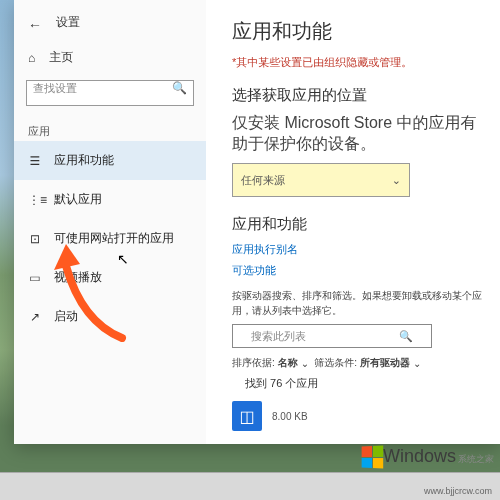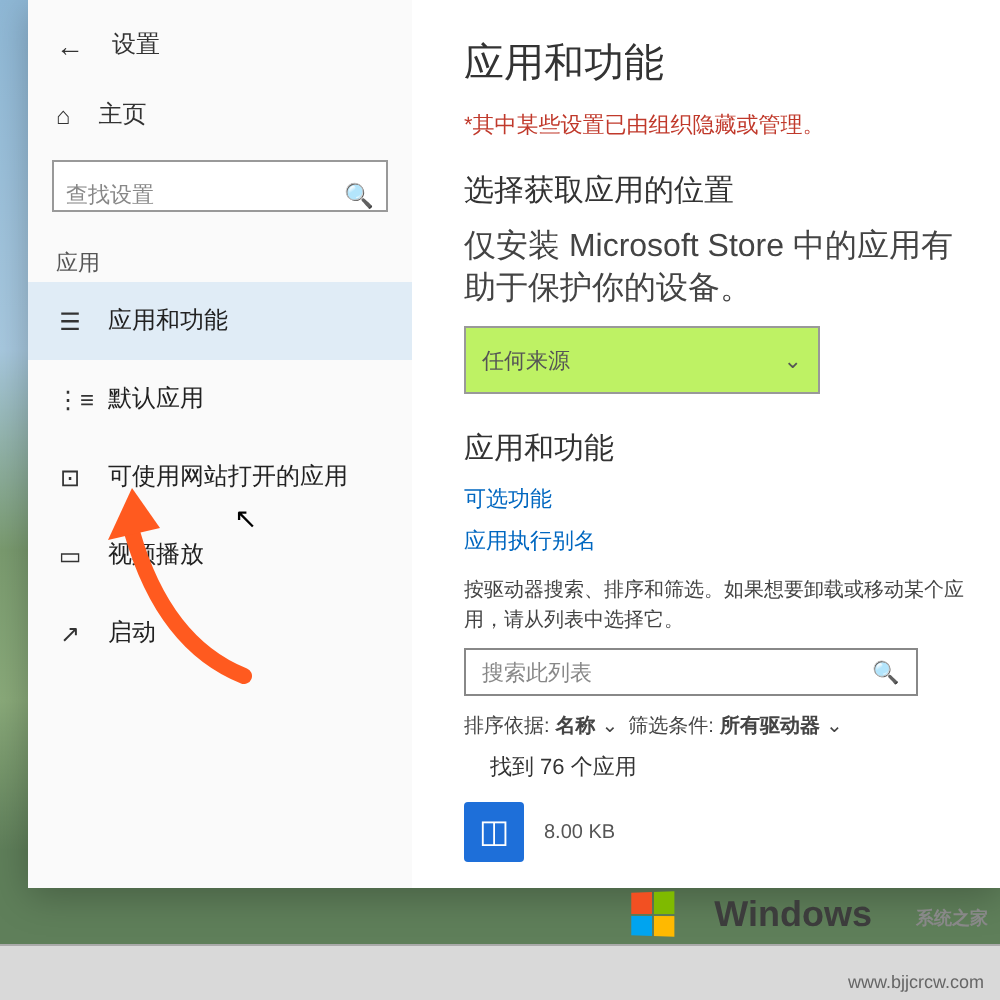--- a/index.html
+++ b/index.html
@@ -1,42 +1,42 @@
 <!DOCTYPE html>
 <html><head>
 <meta charset="utf-8">
 <style>
 * { margin: 0; padding: 0; box-sizing: border-box; font-family: "Microsoft YaHei", "Segoe UI", sans-serif; }
 body { width: 500px; height: 500px; overflow: hidden; position: relative; background: linear-gradient(to bottom, #8FB8D6 0%, #A8C9E0 35%, #7A9B6F 55%, #8AAA7A 70%, #5F7F5A 85%); }
 .taskbar { position: absolute; bottom: 0; left: 0; right: 0; height: 28px; background: #D9D9D9; border-top: 1px solid #aaa; display: flex; align-items: center; }
-.watermark { position: absolute; bottom: 32px; right: 6px; display: flex; align-items: center; gap: 20px; font-size: 18px; color: #3C3C3C; font-weight: 700; }
+.watermark { position: absolute; bottom: 32px; right: 6px; display: flex; gap: 0; font-size: 18px; color: #3C3C3C; font-weight: 400; }
 .watermark .winlogo { width: 22px; height: 22px; display: grid; grid-template-columns: 1fr 1fr; grid-template-rows: 1fr 1fr; gap: 1px; transform: perspective(60px) rotateY(-12deg); }
 .watermark .winlogo span:nth-child(1){background:#F25022}.watermark .winlogo span:nth-child(2){background:#7FBA00}.watermark .winlogo span:nth-child(3){background:#00A4EF}.watermark .winlogo span:nth-child(4){background:#FFB900}
 .watermark .sub { font-size: 9px; color: #888; margin-left: 2px; align-self: flex-end; padding-bottom: 2px; }
 .settings-window { position: absolute; top: 0; left: 14px; right: 0; height: 444px; background: #fff; display: flex; box-shadow: 0 4px 18px rgba(0,0,0,.25); }
 .sidebar { width: 192px; background: rgba(248,248,248,.72); backdrop-filter: blur(2px); display: flex; flex-direction: column; padding-top: 6px; position: relative; }
 .sidebar-header { display: flex; align-items: center; gap: 14px; padding: 8px 14px; }
 .sidebar-header .back { font-size: 14px; color: #333; }
 .sidebar-header .title { font-size: 12px; color: #333; }
 .home-row { display: flex; align-items: center; gap: 14px; padding: 10px 14px; font-size: 12px; color: #333; }
-.search-box { margin: 4px 12px 8px; height: 26px; border: 1px solid #999; background: #fff; display: flex; align-items: flex-end; padding: 0 6px; font-size: 11px; color: #888; justify-content: space-between; }
+.search-box { margin: 4px 12px 8px; height: 26px; border: 1px solid #999; background: #fff; display: flex; align-items: flex-start; padding: 0 6px; font-size: 11px; color: #888; justify-content: space-between; }
 .search-box .mag { color: #555; font-size: 12px; }
 .section-label { padding: 10px 14px 2px; font-size: 11px; color: #555; }
 .nav-item { display: flex; align-items: center; gap: 12px; padding: 11px 14px; font-size: 12px; color: #222; cursor: pointer; }
 .nav-item.active { background: rgba(0,120,215,.10); }
 .nav-item .ico { width: 14px; text-align: center; color: #333; font-size: 12px; }
 .content { flex: 1; padding: 18px 18px 10px 26px; overflow: hidden; font-size: 11px; color: #333; }
 .content h1 { font-size: 20px; font-weight: 400; margin-bottom: 10px; }
 .warning { color: #C0392B; font-size: 11px; margin-bottom: 16px; }
 .content h2 { font-size: 15px; font-weight: 400; margin: 6px 0 8px; }
 .desc { font-size: 16px; color: #444; margin-bottom: 8px; }
-.dropdown { width: 178px; height: 26px; border: 1px solid #999; background: #bef264; display: flex; align-items: center; justify-content: space-between; padding: 16px 8px; font-size: 11px; color: #555; margin-bottom: 18px; }
+.dropdown { width: 178px; height: 26px; border: 1px solid #999; background: #fef9c3; display: flex; align-items: center; justify-content: space-between; padding: 16px 8px; font-size: 11px; color: #555; margin-bottom: 18px; }
 .link { color: #0067C0; font-size: 11px; margin: 6px 0; display: block; }
 .filter-row { margin: 10px 0 6px; font-size: 10px; color: #444; line-height: 1.5; }
-.search-apps { width: 227px; height: 24px; border: 1px solid #888; display: flex; align-items: center; justify-content: space-between; padding: 0 8px; font-size: 11px; color: #888; margin-bottom: 8px; }
+.search-apps { width: 200px; height: 24px; border: 1px solid #888; display: flex; align-items: center; justify-content: space-between; padding: 0 18px; font-size: 11px; color: #888; margin-bottom: 8px; }
 .sort-row { font-size: 10px; color: #444; margin-bottom: 6px; display: flex; gap: 5px; }
 .sort-row .dd { display: inline-flex; align-items: center; gap: 3px; }
 .found { font-size: 11px; color: #333; margin: 6px 13px 10px; }
 .app-row { display: flex; align-items: center; gap: 10px; }
 .app-icon { width: 30px; height: 30px; background: #1E6FD9; display: flex; align-items: center; justify-content: center; color: #fff; font-size: 16px; border-radius: 2px; }
 .app-name { font-size: 12px; color: #222; flex: 1; }
 .app-size { font-size: 10px; color: #555; text-align: right; }
 .arrow { position: absolute; left: 52px; top: 242px; width: 90px; height: 100px; pointer-events: none; }
 .arrow svg { width: 100%; height: 100%; }
 .cursor { position: absolute; left: 117px; top: 251px; font-size: 14px; color: #000; pointer-events: none; }
@@ -87,22 +87,22 @@
     <div class="warning">*其中某些设置已由组织隐藏或管理。</div>
 
     <h2>选择获取应用的位置</h2>
     <div class="desc">仅安装 Microsoft Store 中的应用有助于保护你的设备。</div>
     <div class="dropdown">
       <span>任何来源</span>
       <span>⌄</span>
     </div>
 
     <h2>应用和功能</h2>
+    <a class="link">应用执行别名</a>
     <a class="link">可选功能</a>
-    <a class="link">应用执行别名</a>
 
     <div class="filter-row">按驱动器搜索、排序和筛选。如果想要卸载或移动某个应用，请从列表中选择它。</div>
     <div class="search-apps">
       <span>搜索此列表</span>
       <span>🔍</span>
     </div>
     <div class="sort-row">
       <span class="dd">
         <span>排序依据:</span>
         <b>名称</b>

